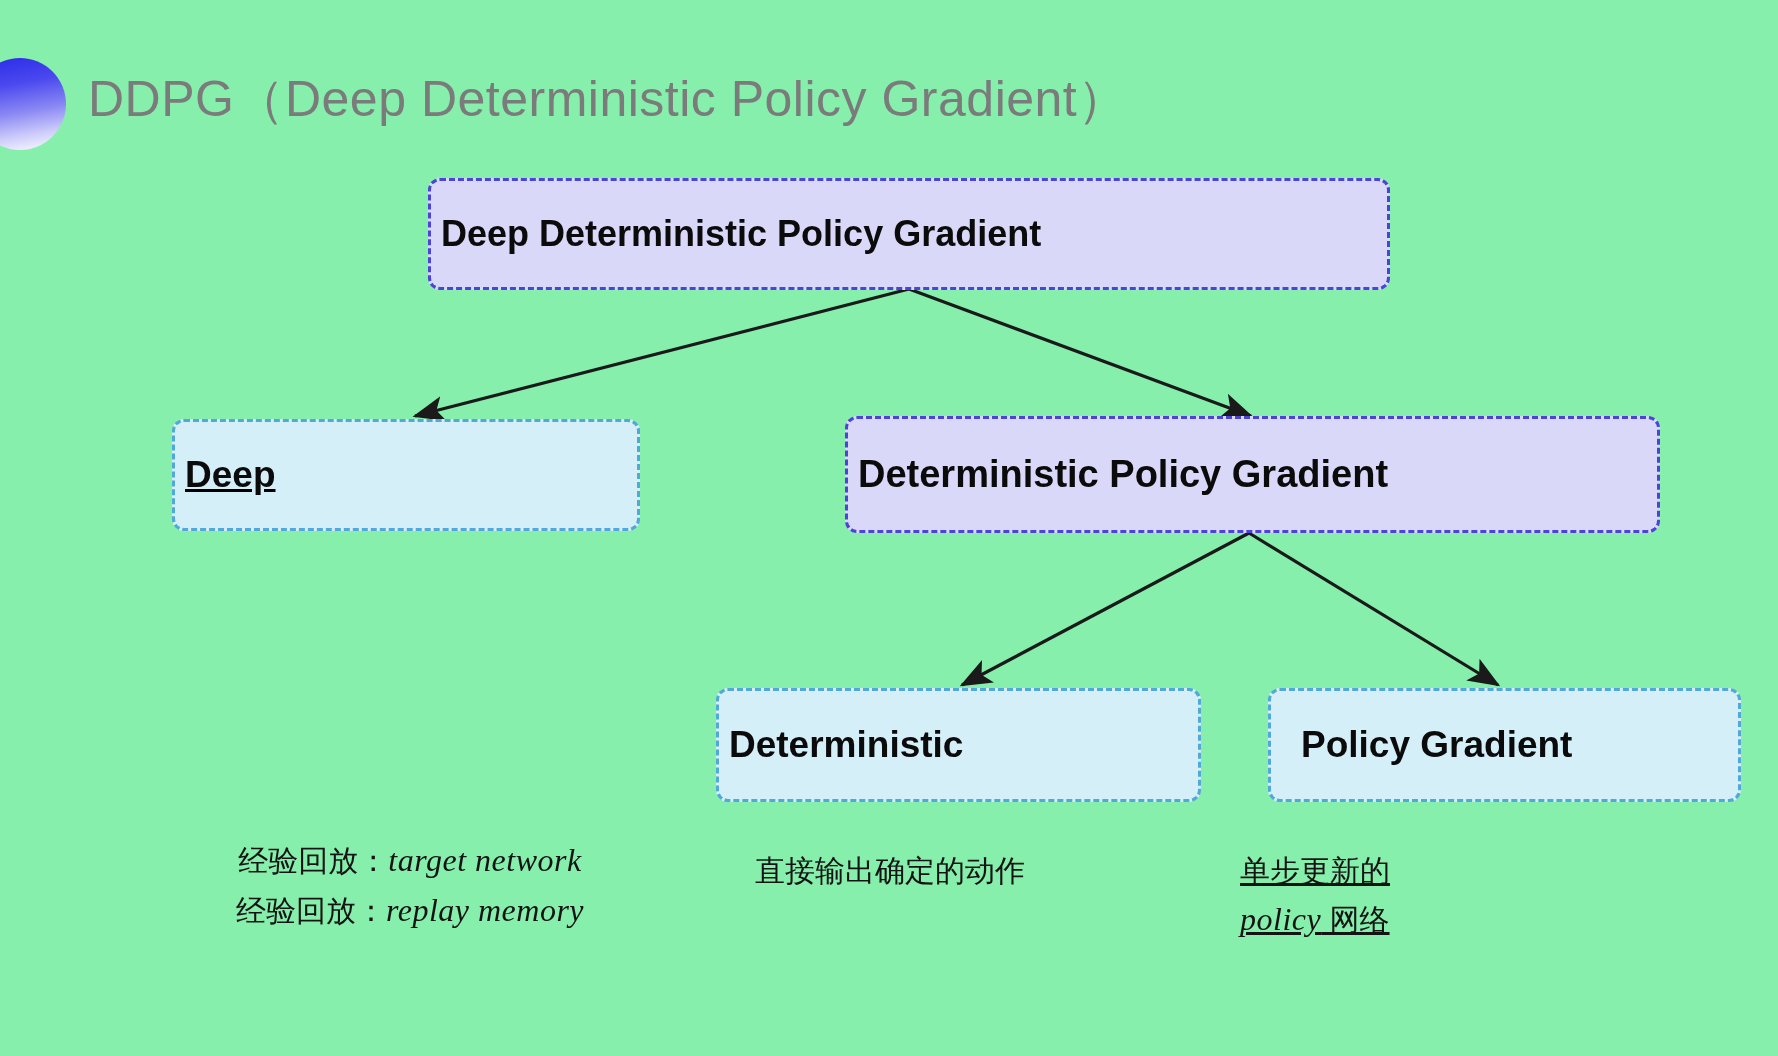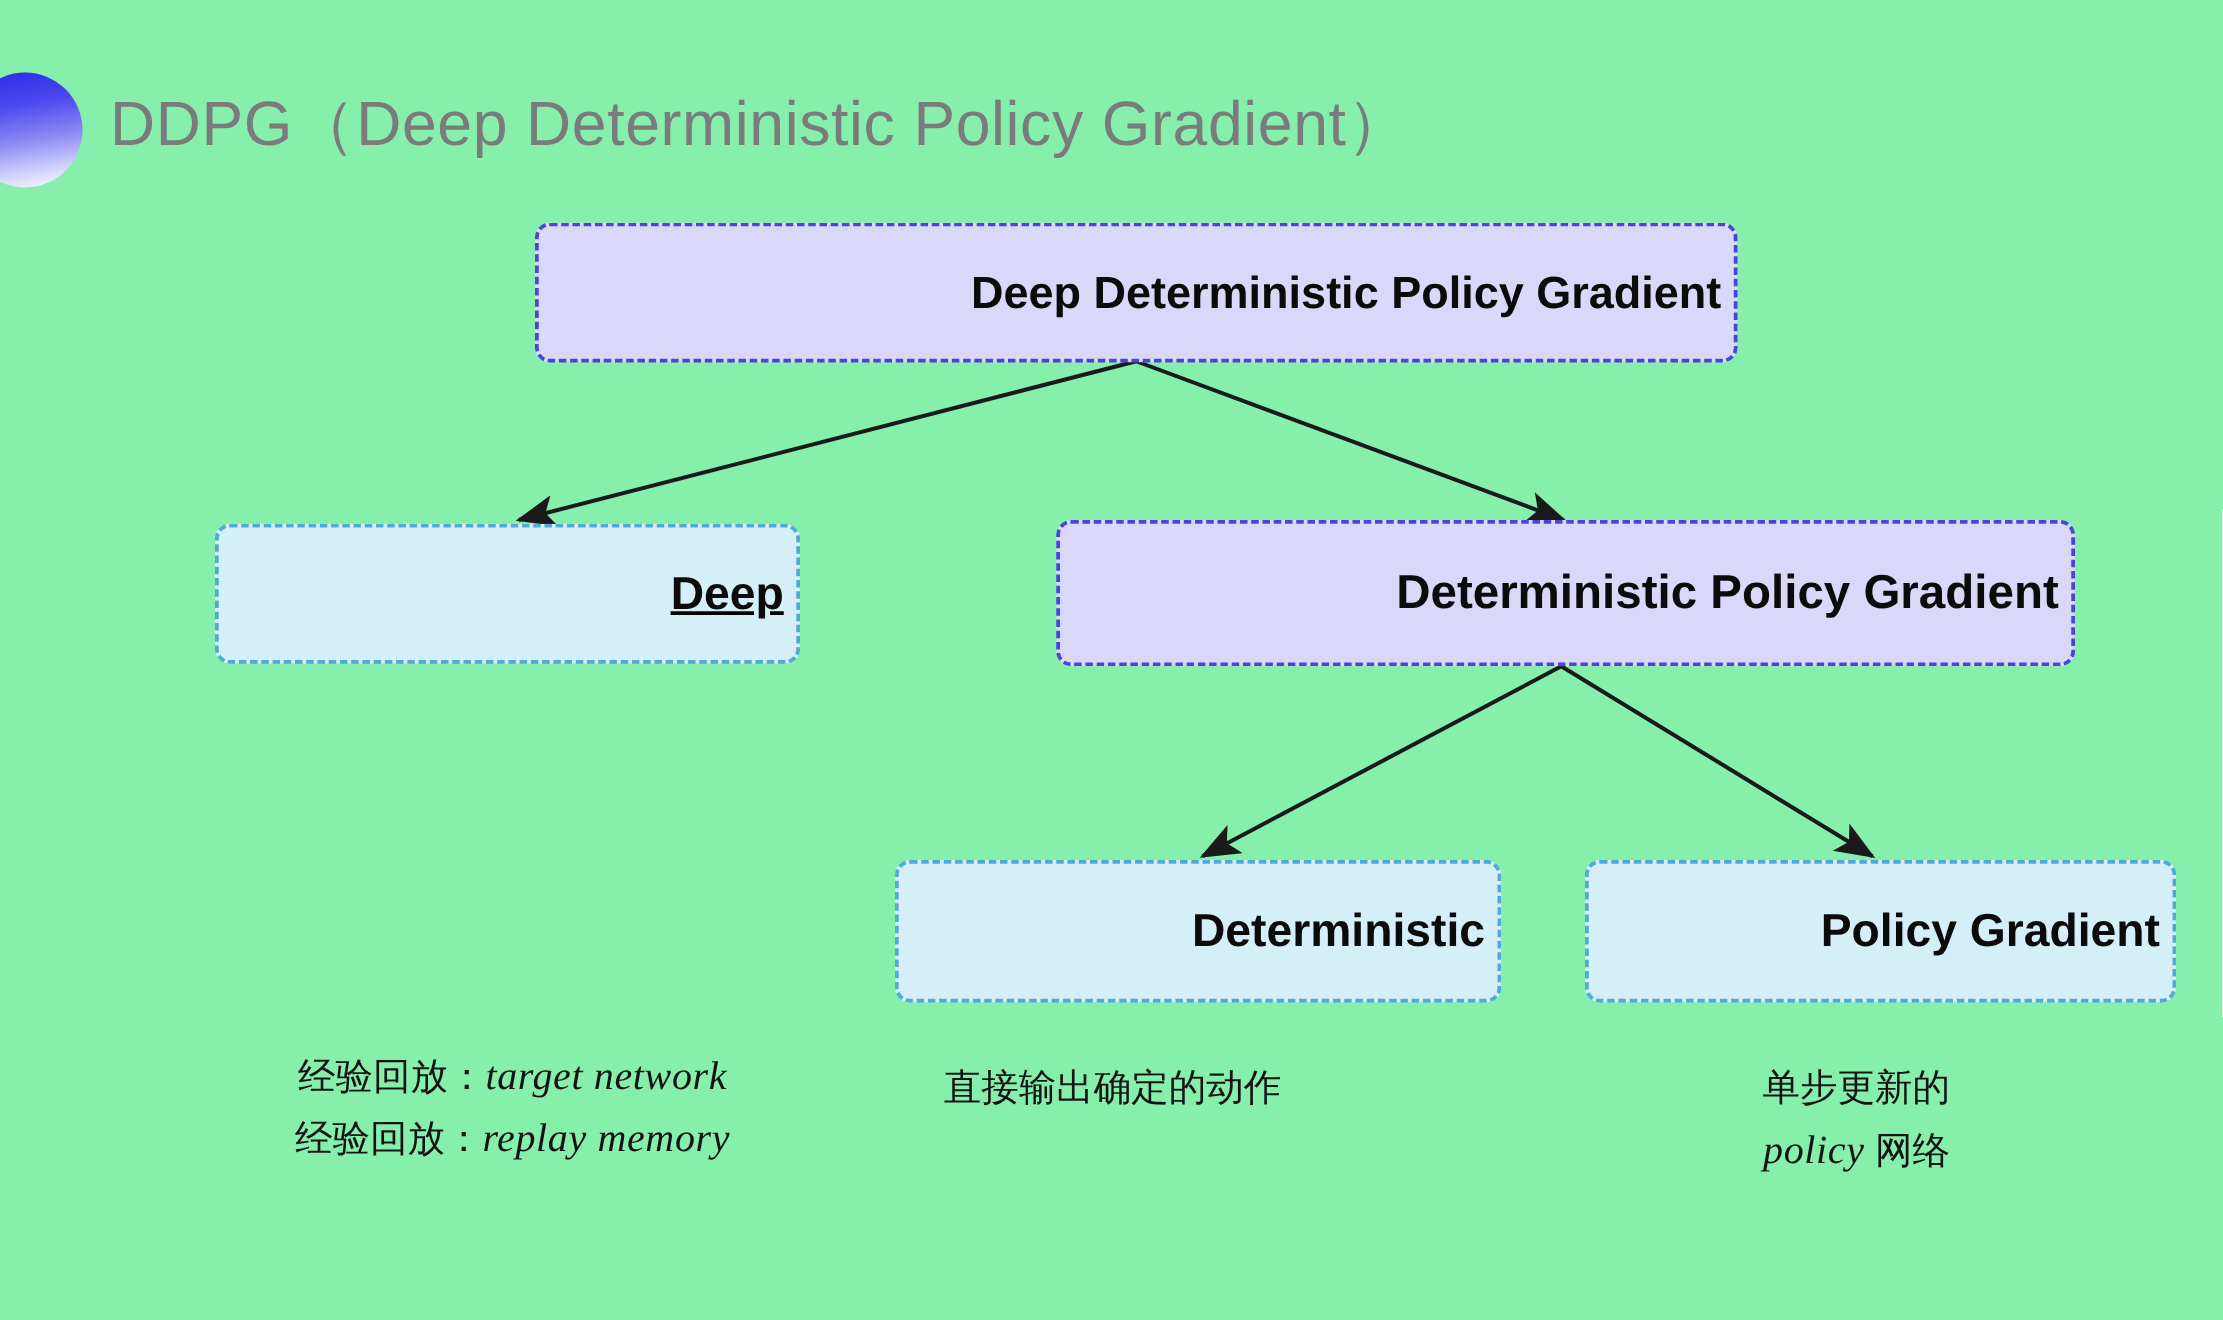--- a/index.html
+++ b/index.html
@@ -38,21 +38,21 @@
     letter-spacing: 0.5px;
     white-space: nowrap;
   }
 
   
   .node {
     position: absolute;
     box-sizing: border-box;
     display: flex;
     align-items: center;
-    justify-content: flex-end;
+    justify-content: flex-start;
     border-radius: 12px;
     text-align: center;
     color: #000000;
     line-height: 1.1;
   }
   .node.purple {
     background: #dad8f8;
     border: 3px dashed #4a44d8;
   }
   .node.cyan {
@@ -63,21 +63,21 @@
     font-size: 35px;
     font-weight: 600;
     color: #0b0b0b;
     padding: 0 10px;
   }
 
   #node-ddpg      { left: 428px; top: 178px;  width: 962px; height: 112px; }
   #node-deep      { left: 172px; top: 419px;  width: 468px; height: 112px; text-decoration: underline; }
   #node-dpg       { left: 845px; top: 416px;  width: 815px; height: 117px; }
   #node-det       { left: 716px; top: 688px;  width: 485px; height: 114px; }
-  #node-pg        { left: 1268px; top: 688px; width: 473px; height: 114px; }
+  #node-pg        { left: 1268px; top: 688px; width: 473px; height: 114px; padding-left: 20px; }
 
   #node-ddpg .node-label { font-size: 36px; }
   #node-dpg  .node-label { font-size: 38px; }
   #node-deep .node-label { font-size: 37px; }
   #node-det  .node-label { font-size: 37px; }
   #node-pg   .node-label { font-size: 37px; }
 
   
   #arrows {
     position: absolute;
@@ -101,21 +101,21 @@
   .math {
     font-family: "Liberation Serif", "DejaVu Serif", serif;
     font-style: italic;
     font-size: 32px;
     letter-spacing: 0.5px;
   }
 
   #caption-left  { left: 150px; top: 836px; text-align: center; width: 520px; }
   #caption-left .row { text-align: center; }
   #caption-mid   { left: 730px; top: 848px; text-align: center; width: 320px; }
-  #caption-right { left: 1240px; top: 848px; text-align: right; width: 320px; }
+  #caption-right { left: 1240px; top: 848px; text-align: left; width: 320px; text-decoration: underline; }
 </style>
 </head>
 <body>
 
 <div id="slide">
 
   <div id="title-decoration"></div>
   <div id="title-text">DDPG（Deep Deterministic Policy Gradient）</div>
 
   <svg id="arrows" viewBox="0 0 1778 1056" xmlns="http://www.w3.org/2000/svg">

